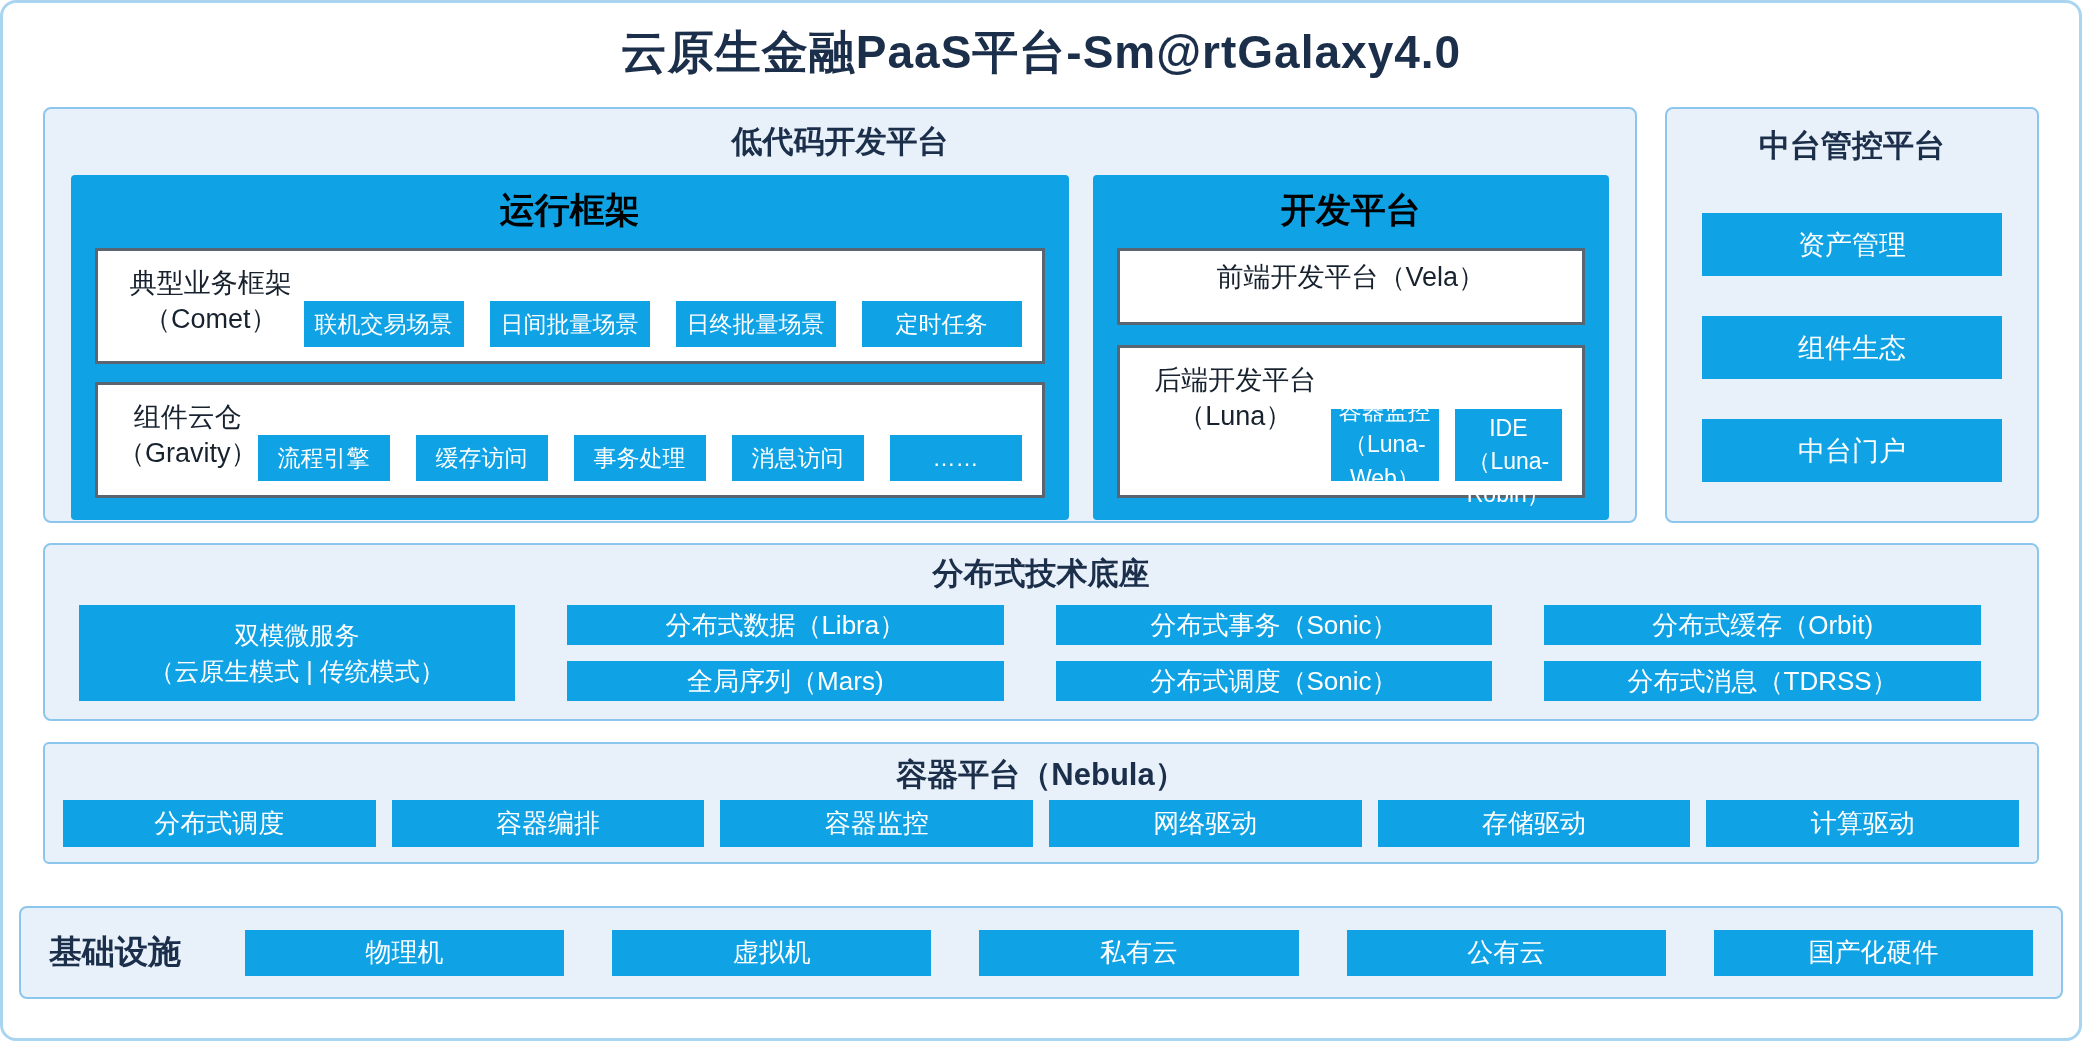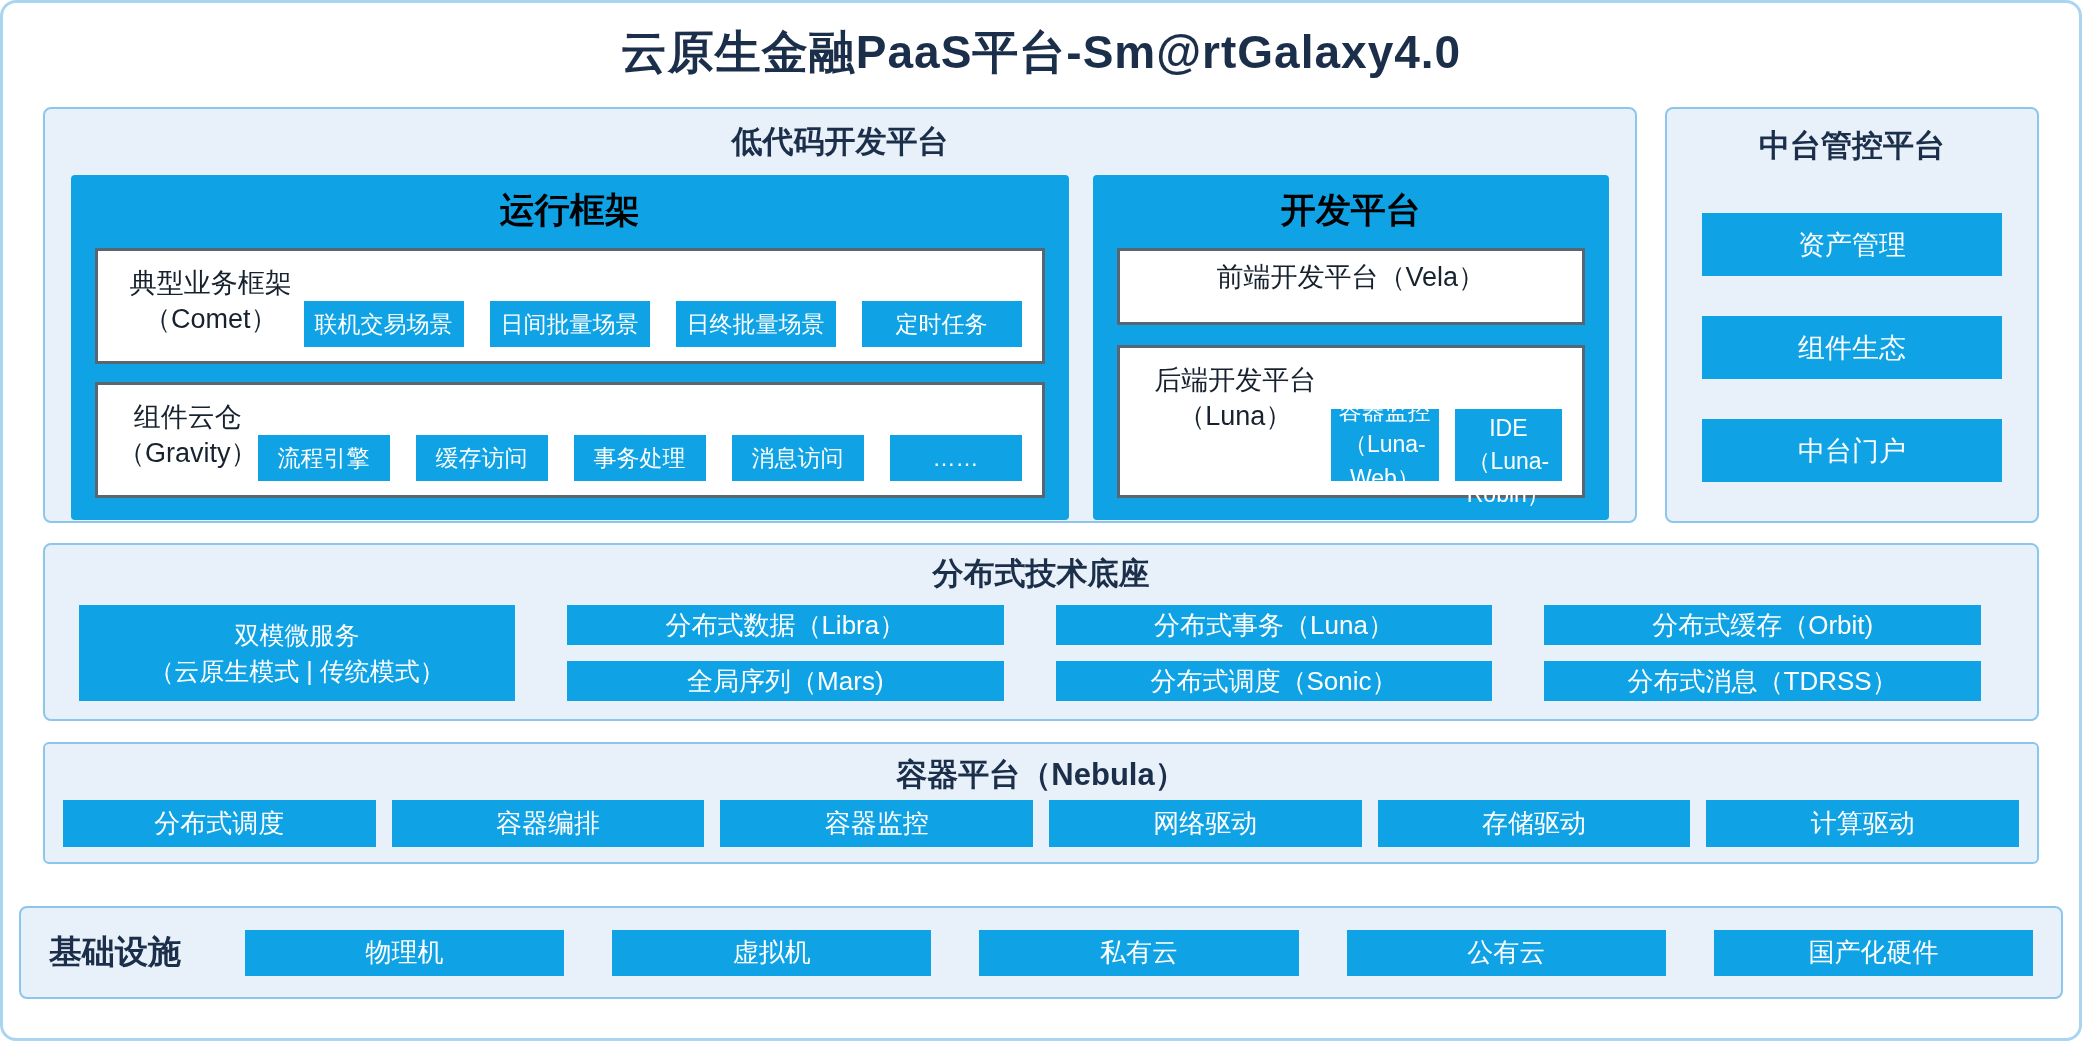--- a/index.html
+++ b/index.html
@@ -197,21 +197,21 @@
 
   <section class="panel dist">
     <div class="panel-caption">分布式技术底座</div>
     <div class="dist-body">
       <div class="btn dual two-line">
         <span>双模微服务</span>
         <span>（云原生模式 | 传统模式）</span>
       </div>
       <div class="dist-grid">
         <div class="btn">分布式数据（Libra）</div>
-        <div class="btn">分布式事务（Luna）</div>
+        <div class="btn">分布式事务（Sonic）</div>
         <div class="btn">分布式缓存（Orbit)</div>
         <div class="btn">全局序列（Mars)</div>
         <div class="btn">分布式调度（Sonic）</div>
         <div class="btn">分布式消息（TDRSS）</div>
       </div>
     </div>
   </section>
 
   <section class="panel nebula">
     <div class="panel-caption">容器平台（Nebula）</div>

